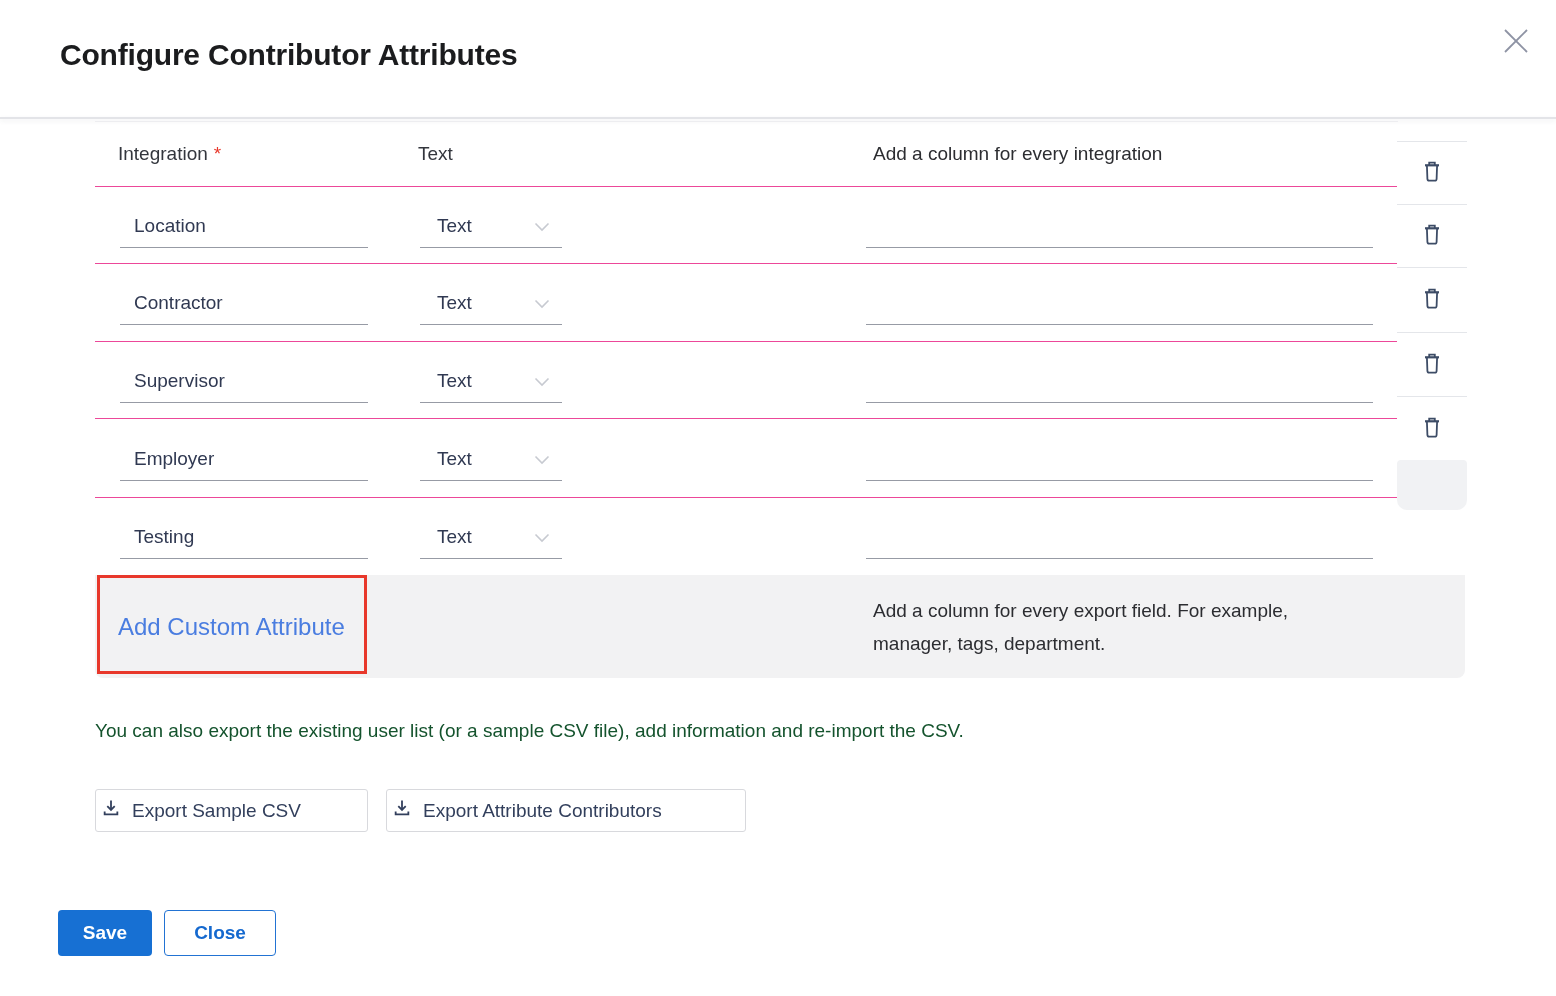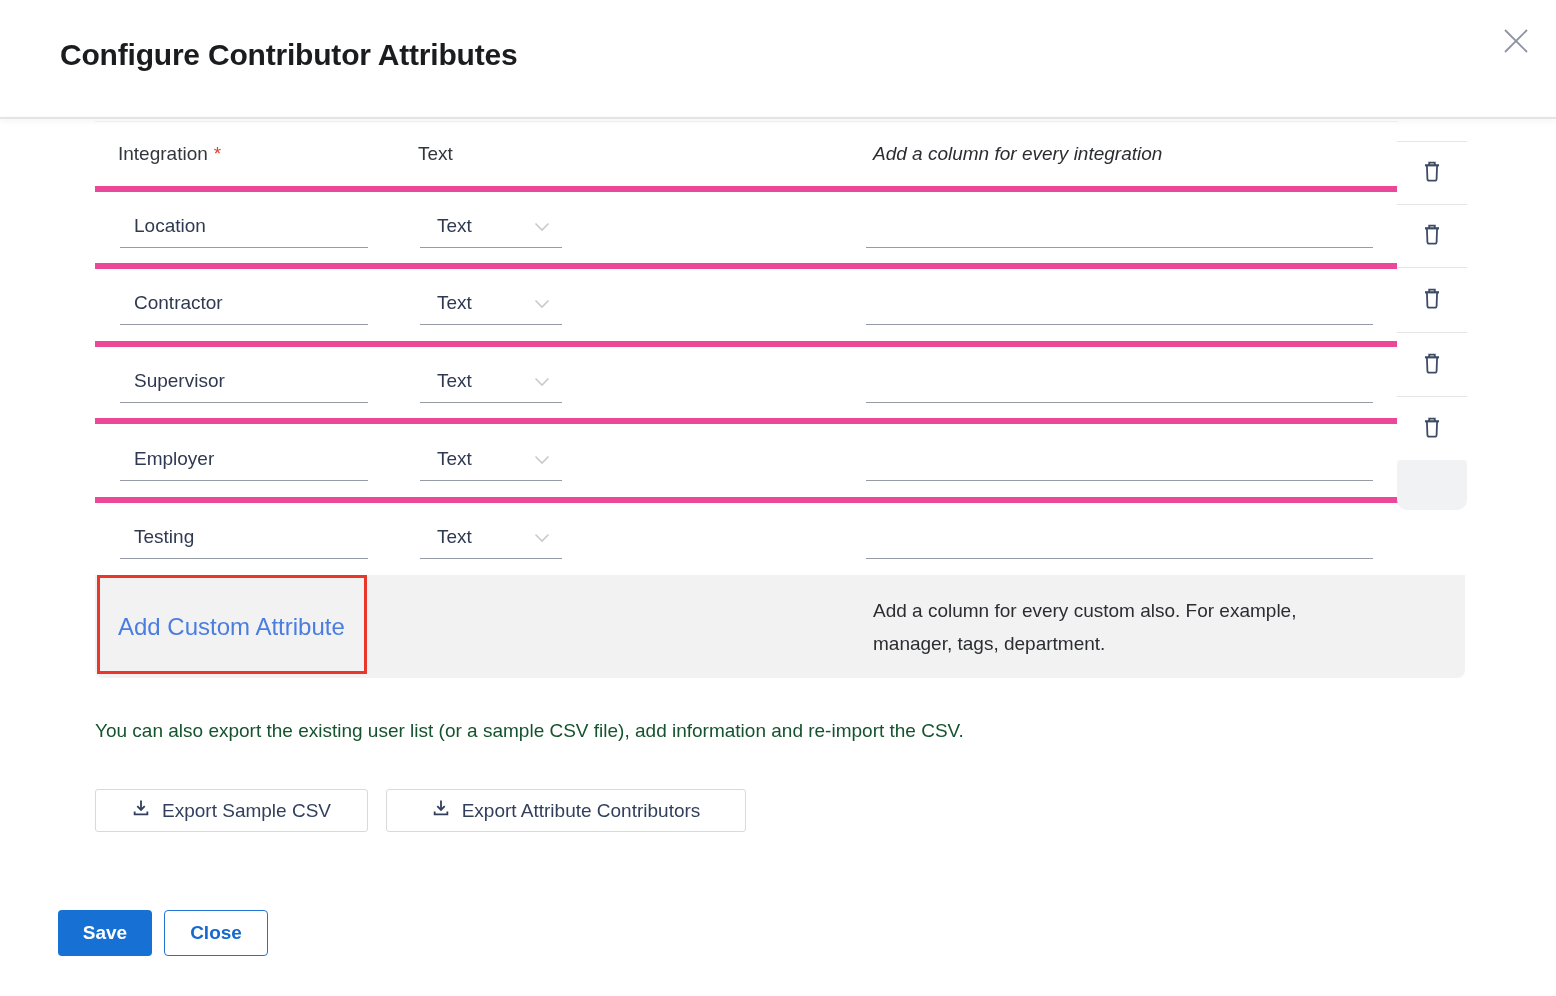--- a/index.html
+++ b/index.html
@@ -17,34 +17,34 @@
     background:none;border:none;padding:0;cursor:pointer;
     display:flex;align-items:center;justify-content:center;
   }
   .header-divider{
     position:absolute;top:117px;left:0;width:1556px;height:2px;
     background:#e3e4e8;box-shadow:0 2px 4px rgba(70,74,92,0.10);
   }
   
   .attr-table{position:absolute;left:95px;top:119px;width:1370px;height:560px;}
   .t-row{position:absolute;left:0;width:1303px;display:flex;align-items:center;
-         border-bottom:6px solid #ec4899;}
+         border-bottom:1px solid #ec4899;}
   .t-row.first{border-top:1px solid #ededf0;}
   .row-0{top:2px;height:64px;}
   .row-1{top:67px;height:77px;}
   .row-2{top:144px;height:78px;}
   .row-3{top:222px;height:77px;}
   .row-4{top:299px;height:79px;}
   .row-5{top:378px;height:78px;}
   .cell-label{margin-left:23px;font-size:19px;color:#33363d;}
   .req{color:#e8382b;margin-left:6px;font-size:19px;}
   .cell-type-static{position:absolute;left:323px;top:50%;transform:translateY(-50%);
     font-size:19px;color:#33363d;}
   .cell-desc-static{position:absolute;left:778px;top:50%;transform:translateY(-50%);
-    font-size:19px;color:#2c2d31;font-style:italic;}
+    font-size:19px;color:#2c2d31;}
   .name-field{position:absolute;left:25px;top:calc(50% - 20px);width:248px;height:42px;
     border-bottom:1px solid #979ba5;}
   .name-field input{width:100%;height:100%;border:none;outline:none;background:transparent;
     padding:0 0 0 14px;font-size:19px;color:#303952;font-family:inherit;box-sizing:border-box;}
   .type-field{position:absolute;left:325px;top:calc(50% - 20px);width:142px;height:42px;
     border-bottom:1px solid #979ba5;display:flex;align-items:center;cursor:pointer;}
   .type-field .type-text{margin-left:17px;font-size:19px;color:#303952;}
   .type-field svg{position:absolute;right:12px;top:17px;}
   .desc-field{position:absolute;left:771px;top:calc(50% - 20px);width:507px;height:42px;
     border-bottom:1px solid #979ba5;}
@@ -66,28 +66,28 @@
   .tc-1{top:204px;height:63px;}
   .tc-2{top:267px;height:65px;}
   .tc-3{top:332px;height:64px;}
   .tc-4{top:396px;height:64px;}
   .trash-endcap{position:absolute;left:1397px;top:460px;width:70px;height:50px;
     background:#f1f2f4;border-radius:4px 4px 10px 10px;}
   
   .export-note{position:absolute;left:95px;top:720px;font-size:19px;color:#14532d;}
   .export-btn{position:absolute;top:789px;height:43px;background:#fff;
     border:1px solid #d8d9dd;border-radius:3px;display:flex;align-items:center;
-    justify-content:center;gap:12px;font-size:19px;color:#323f5c;cursor:pointer;
+    justify-content:flex-start;gap:12px;font-size:19px;color:#323f5c;cursor:pointer;
     font-family:inherit;}
   .export-sample{left:95px;width:273px;}
   .export-existing{left:386px;width:360px;}
   .save-btn{position:absolute;left:58px;top:910px;width:94px;height:46px;
     background:#1770d3;border:none;border-radius:4px;color:#fff;font-size:19px;
     font-weight:700;cursor:pointer;font-family:inherit;}
-  .close-footer-btn{position:absolute;left:164px;top:910px;width:104px;height:46px;
+  .close-footer-btn{position:absolute;left:164px;top:910px;width:112px;height:46px;
     background:#fff;border:1px solid #2273d3;border-radius:4px;color:#1569cf;
     font-size:19px;font-weight:700;cursor:pointer;font-family:inherit;}
 </style>
 </head>
 <body>
 
 <div class="modal">
 
   <div class="modal-title">Configure Contributor Attributes</div>
 
@@ -182,21 +182,21 @@
           </svg>
       </div>
       <div class="desc-field">
         <input style="">
       </div>
     </div>
 
     <div class="gray-row">
       <a class="add-link">Add Custom Attribute</a>
       <div class="custom-desc">
-        <div>Add a column for every custom also. For example,</div>
+        <div>Add a column for every export field. For example,</div>
         <div>manager, tags, department.</div>
       </div>
     </div>
 
     <div class="annotation"></div>
   </div>
 
   <button class="trash-cell tc-0">
     <span><svg width="20" height="23" viewBox="0 0 20 23">
           <path d="M7.2 5 V2.7 H12.8 V5" fill="none" stroke="#3d4c66" stroke-width="1.8"></path>

